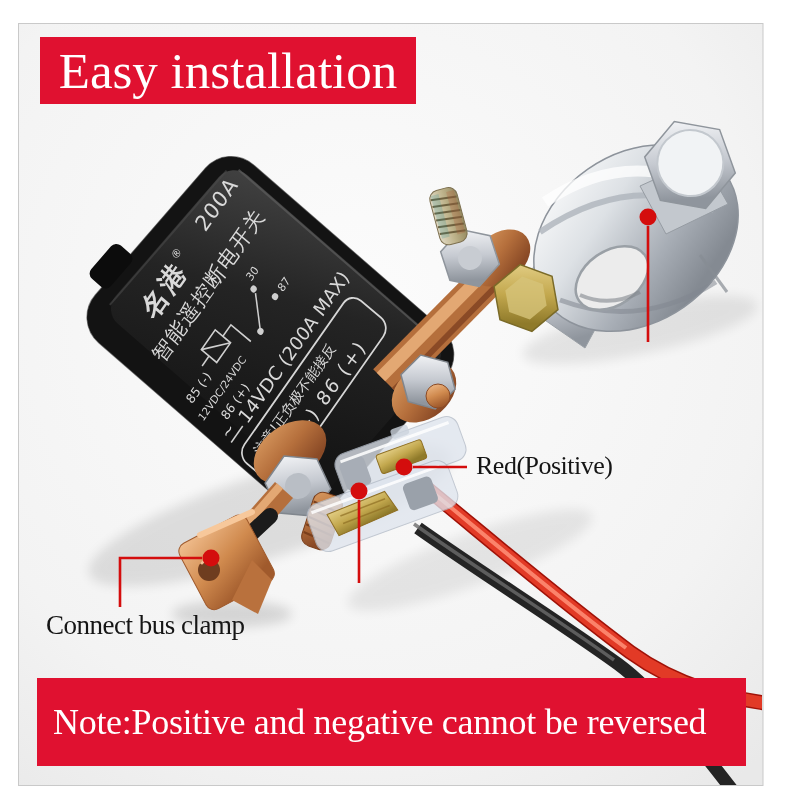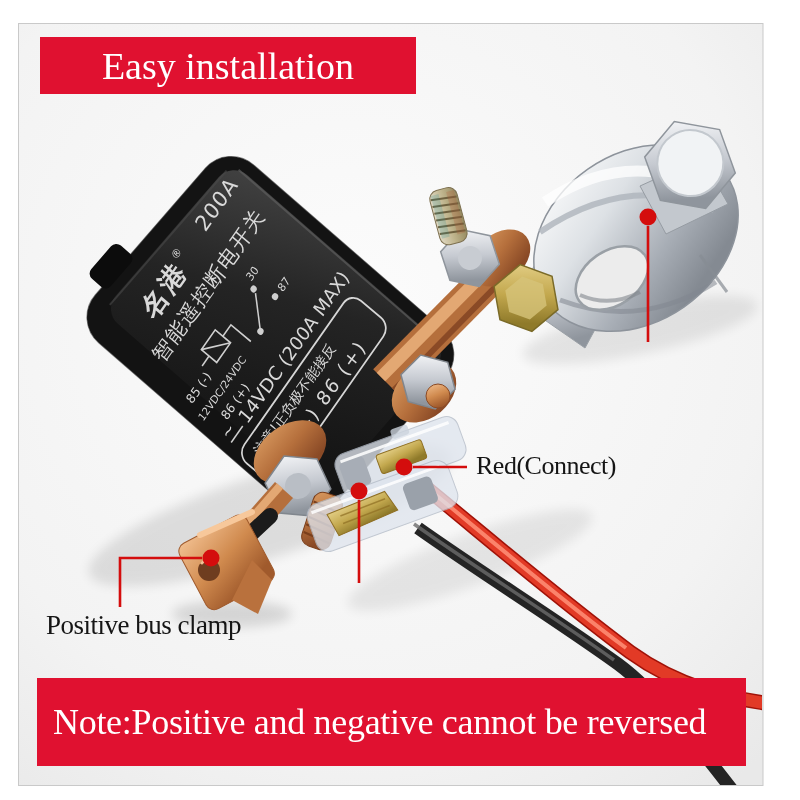--- a/index.html
+++ b/index.html
@@ -7,21 +7,21 @@
          font-family:"Liberation Serif",serif;}
   .photo-svg{position:absolute;left:0;top:0;z-index:1;}
   .callout-label{position:absolute;z-index:2;color:#151515;white-space:nowrap;
                  font-family:"Liberation Serif",serif;}
   .lbl-battery{left:502px;top:346px;font-size:26px;letter-spacing:-0.5px;}
   .lbl-red{left:476px;top:451px;font-size:26px;letter-spacing:-0.5px;}
   .lbl-black{left:289px;top:584px;font-size:27px;letter-spacing:-0.5px;}
   .lbl-bus{left:46px;top:610px;font-size:27px;letter-spacing:-0.5px;}
   .banner{position:absolute;z-index:3;background:#e01130;color:#ffffff;display:flex;
           align-items:center;white-space:nowrap;font-family:"Liberation Serif",serif;}
-  .banner-top{left:40px;top:37px;width:376px;height:57px;font-size:38px;justify-content:center;}
+  .banner-top{left:40px;top:37px;width:376px;height:67px;font-size:51px;justify-content:center;}
   .banner-bottom{left:37px;top:678px;width:709px;height:88px;font-size:36px;
                  justify-content:flex-start;padding-left:16px;box-sizing:border-box;letter-spacing:-0.3px;text-align:center;}
   text{font-family:"DejaVu Sans",sans-serif;}
 </style>
 </head>
 <body>
 
 <div class="stage">
 
   <svg class="photo-svg" width="800" height="800" viewBox="0 0 800 800">
@@ -245,19 +245,19 @@
         <circle cx="404" cy="467" r="8.5" fill="#d40d0d"></circle>
         <line x1="359" y1="500" x2="359" y2="583" stroke="#d40d0d" stroke-width="2.6"></line>
         <circle cx="359" cy="491" r="8.5" fill="#d40d0d"></circle>
         <path d="M202,558 L120,558 L120,607" fill="none" stroke="#d40d0d" stroke-width="2.6"></path>
         <circle cx="211" cy="558" r="8.5" fill="#d40d0d"></circle>
       </g>
 
     </g>
   </svg>
 
-  <div class="callout-label lbl-red">Red(Connect)</div>
-  <div class="callout-label lbl-bus">Positive bus clamp</div>
+  <div class="callout-label lbl-red">Red(Positive)</div>
+  <div class="callout-label lbl-bus">Connect bus clamp</div>
 
   <div class="banner banner-top">Easy installation</div>
   <div class="banner banner-bottom">Note:Positive and negative cannot be reversed</div>
 
 </div>
 
 </body></html>

